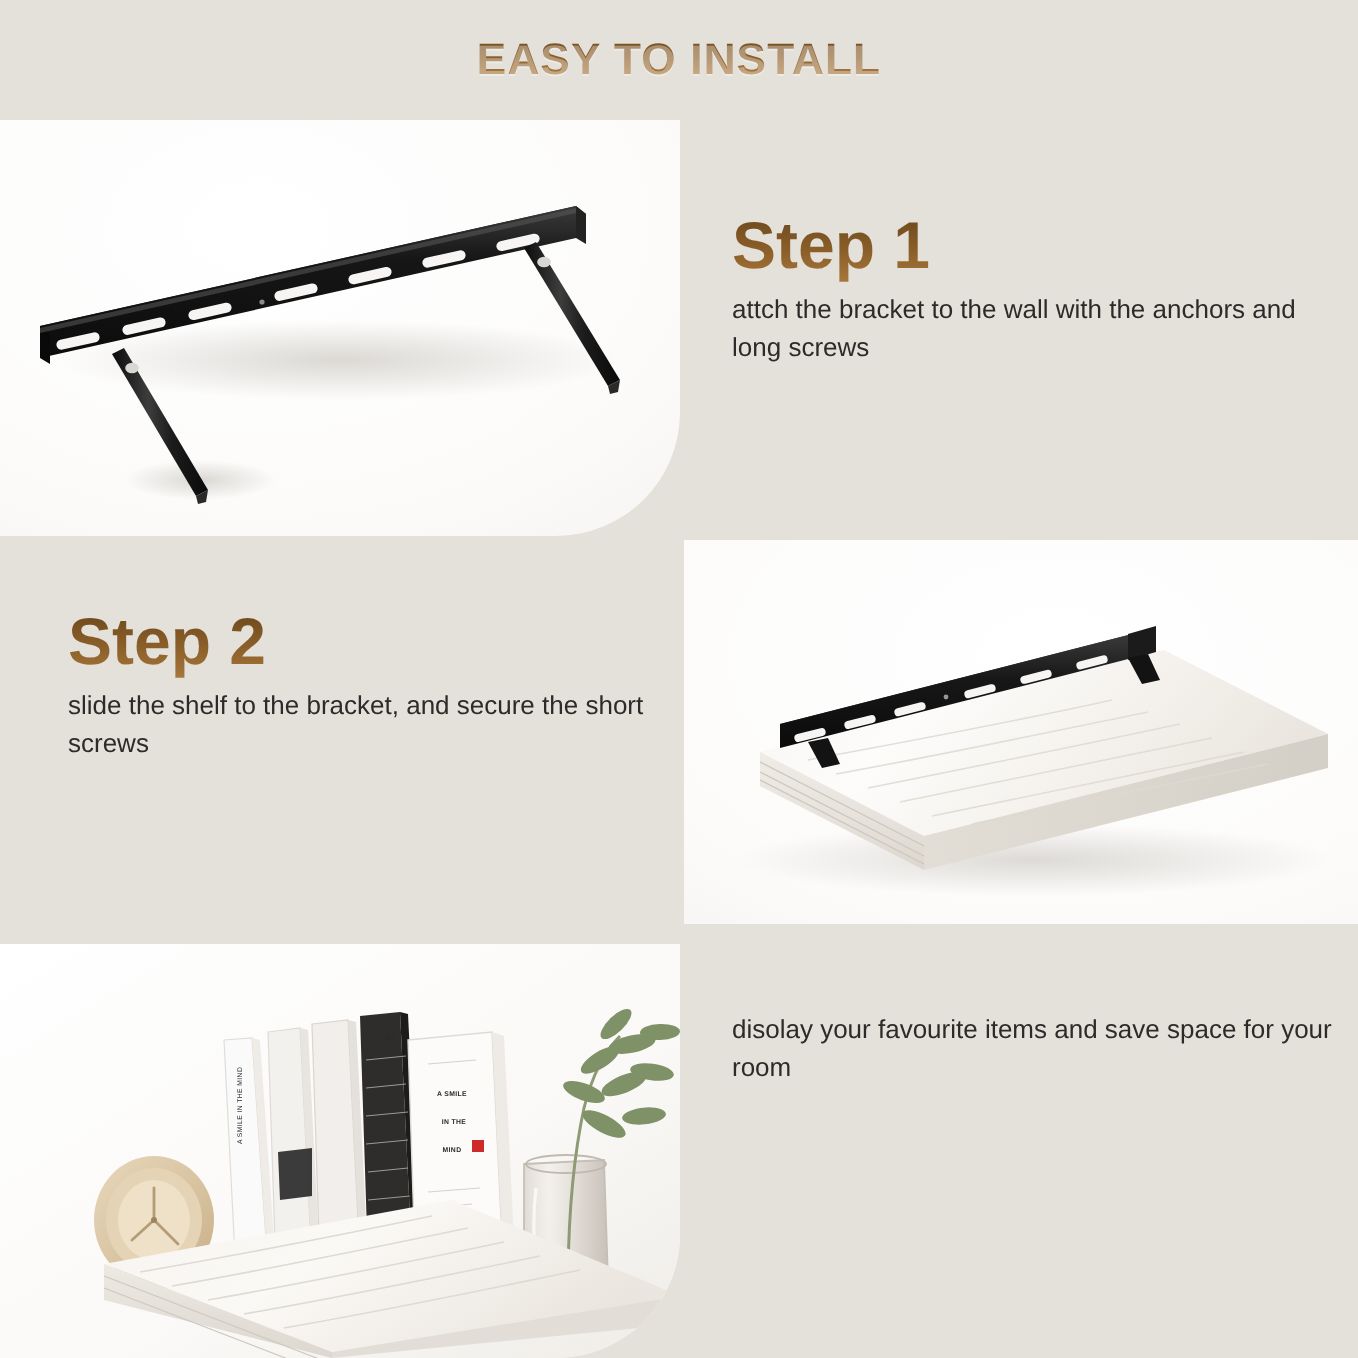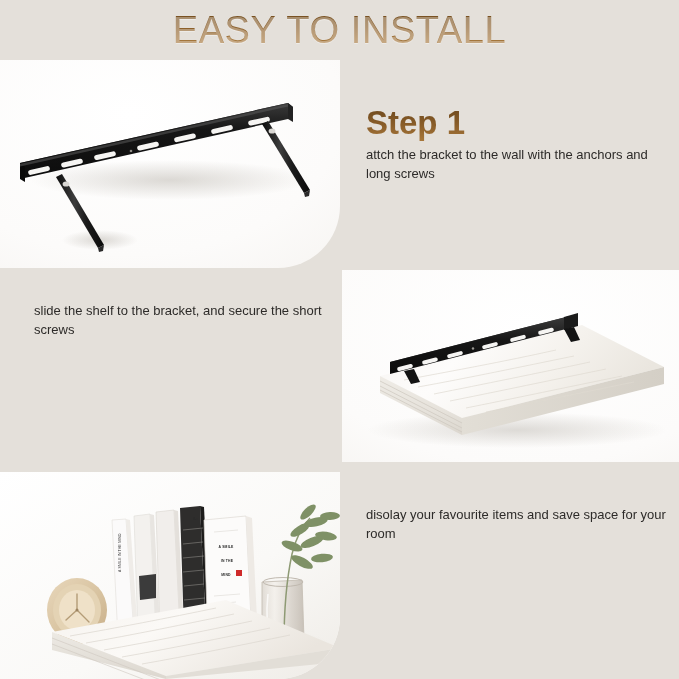--- a/index.html
+++ b/index.html
@@ -9,21 +9,21 @@
     font-family:"Liberation Sans", sans-serif;
     position:relative;
   }
 
   
   #title-bar{
     position:absolute; left:0; top:0; width:679px; height:60px;
     display:flex; align-items:center; justify-content:center;
   }
   #page-title{
-    font-size:38px; font-weight:normal; letter-spacing:0.6px;
+    font-size:22px; font-weight:bold; letter-spacing:0.6px;
     background:linear-gradient(180deg,#6d4a1e 0%,#8a5e29 42%,#b98a4c 100%);
     -webkit-background-clip:text; background-clip:text;
     -webkit-text-fill-color:transparent; color:#8a5e29;
     text-shadow:0 1px 0 rgba(255,255,255,.35);
   }
 
   
   .photo{
     position:absolute; overflow:hidden;
     background:#fdfdfc;
@@ -146,20 +146,21 @@
     </g>
   </svg>
 </div>
 
 <div class="textblock" id="panel-1-text">
   <div class="step-heading">Step 1</div>
   <div class="step-body">attch the bracket to the wall with the anchors and long screws</div>
 </div>
 
 <div class="textblock" id="panel-2-text">
+  <div class="step-heading">Step 2</div>
   <div class="step-body">slide the shelf to the bracket, and secure the short screws</div>
 </div>
 
 <div class="photo" id="panel-2-photo">
   <svg id="shelf-illustration" viewBox="0 0 337 192">
     <defs>
       <linearGradient id="shelfTop" x1="0" y1="0" x2="1" y2="0.3">
         <stop offset="0%" stop-color="#f7f5f2"></stop>
         <stop offset="35%" stop-color="#fdfcfb"></stop>
         <stop offset="70%" stop-color="#f4f1ec"></stop>

